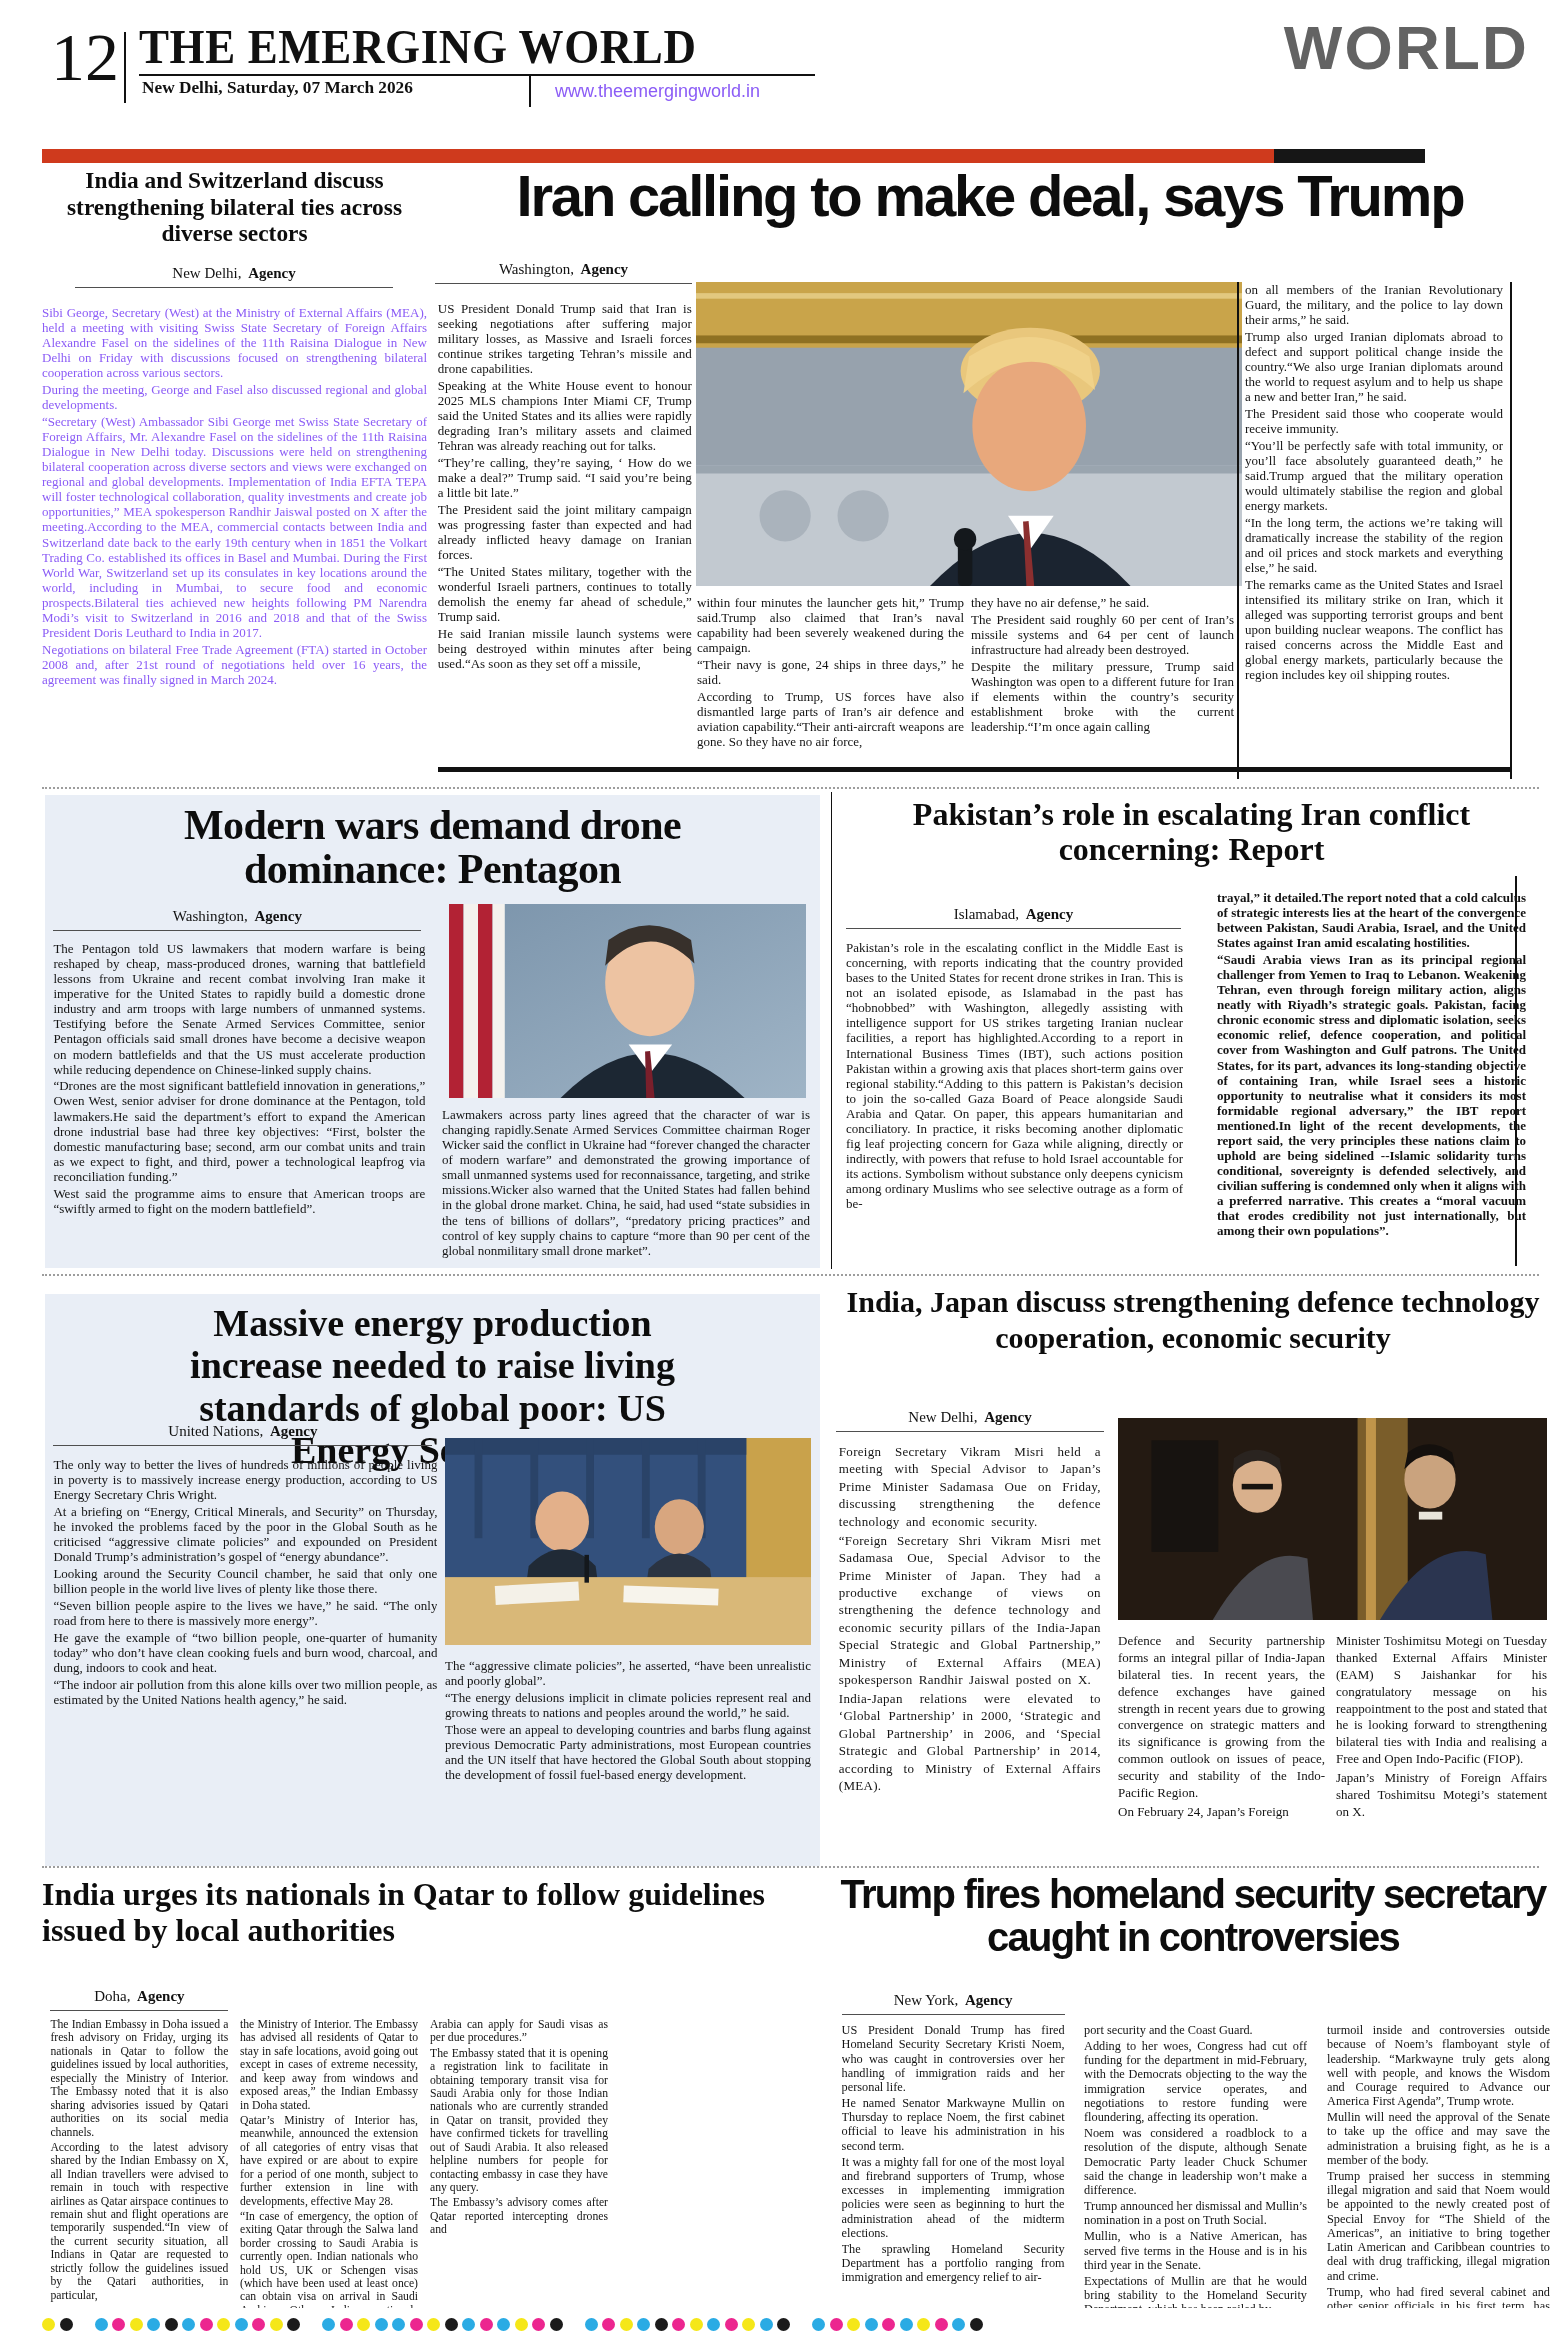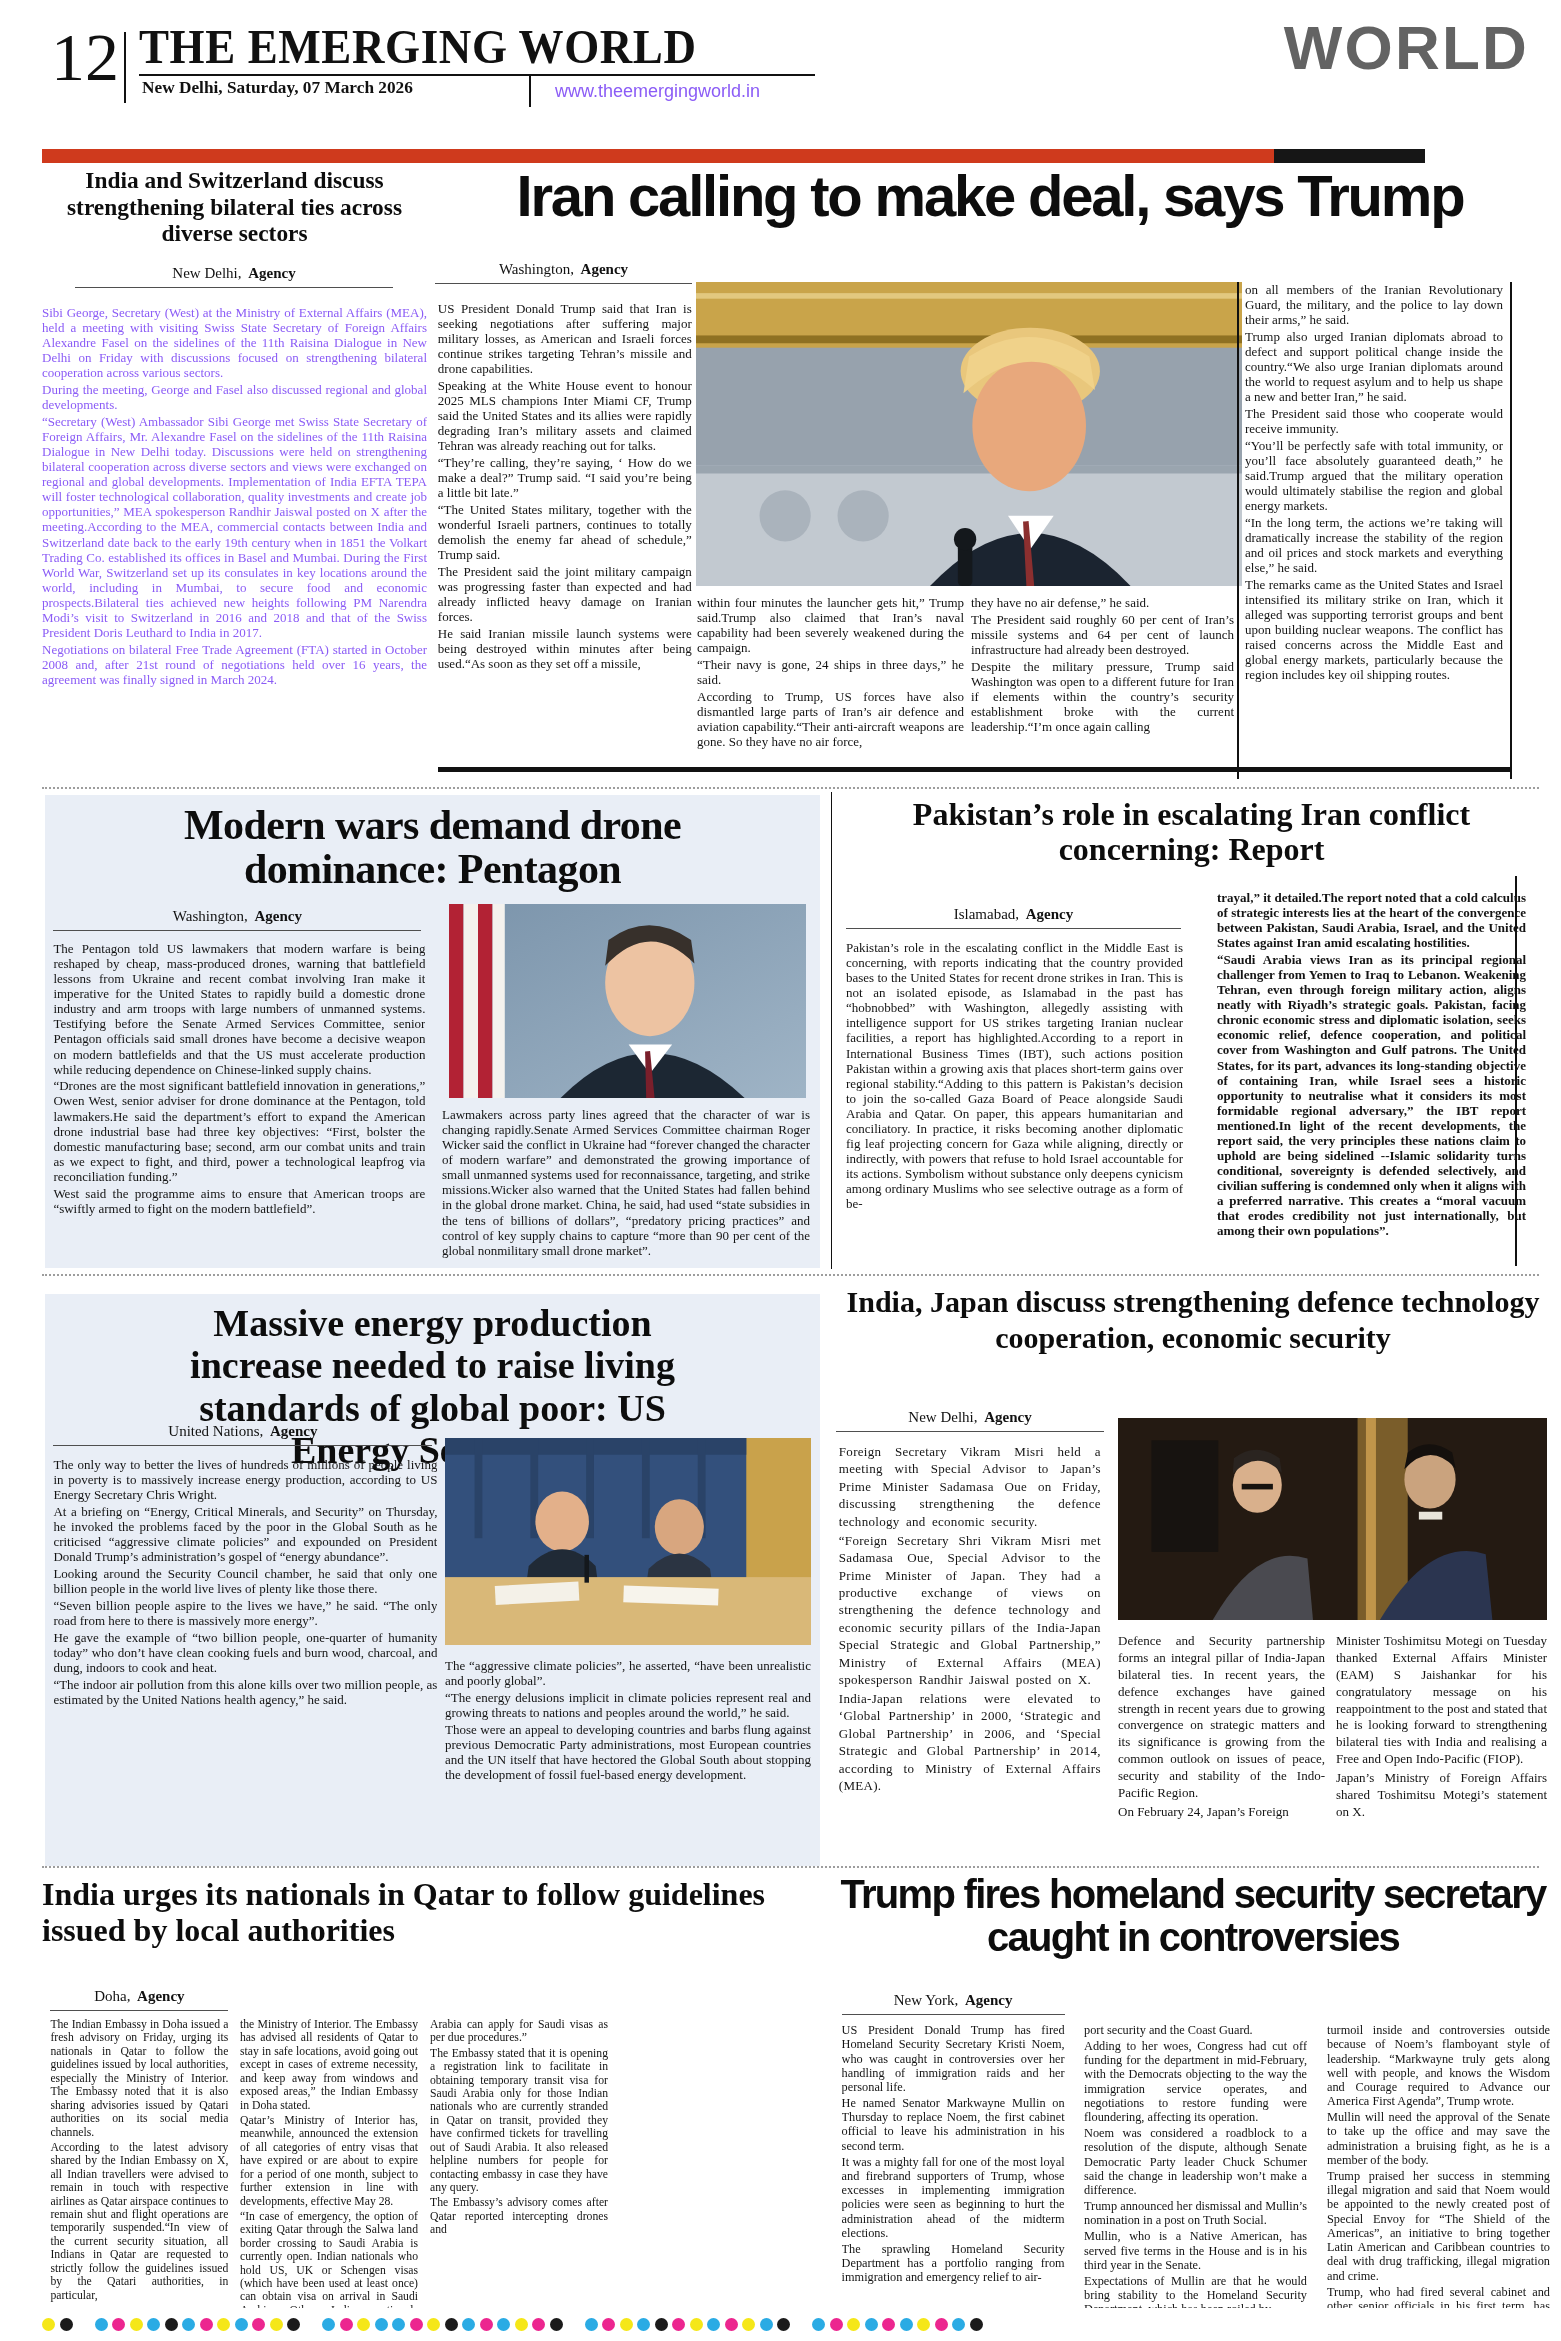--- a/index.html
+++ b/index.html
@@ -156,25 +156,25 @@
         <ellipse cx="598" cy="258" rx="102" ry="118" fill="#e8a87c"></ellipse>
         <path d="M480 200 q120 -110 236 -6 l-10 -60 q-110 -70 -216 0 z" fill="#f0d28a"></path>
         <path d="M420 546 q180 -190 360 0 z" fill="#1b2430"></path>
         <path d="M560 420 l40 60 l42 -60 z" fill="#ffffff"></path>
         <path d="M592 430 l10 116 h-4 z" fill="#8c2f2f" stroke="#8c2f2f" stroke-width="10"></path>
         <rect x="470" y="470" width="26" height="76" rx="8" fill="#14181c"></rect>
         <circle cx="483" cy="462" r="20" fill="#14181c"></circle>
       </svg>
     </div>
     <div class="col iran-c1">
-        <p>US President Donald Trump said that Iran is seeking negotiations after suffering major military losses, as American and Israeli forces continue strikes targeting Tehran’s missile and drone capabilities.</p>
+        <p>US President Donald Trump said that Iran is seeking negotiations after suffering major military losses, as Massive and Israeli forces continue strikes targeting Tehran’s missile and drone capabilities.</p>
         <p>Speaking at the White House event to honour 2025 MLS champions Inter Miami CF, Trump said the United States and its allies were rapidly degrading Iran’s military assets and claimed Tehran was already reaching out for talks.</p>
         <p>“They’re calling, they’re saying, ‘ How do we make a deal?” Trump said. “I said you’re being a little bit late.”</p>
+        <p>The President said the joint military campaign was progressing faster than expected and had already inflicted heavy damage on Iranian forces.</p>
         <p>“The United States military, together with the wonderful Israeli partners, continues to totally demolish the enemy far ahead of schedule,” Trump said.</p>
-        <p>The President said the joint military campaign was progressing faster than expected and had already inflicted heavy damage on Iranian forces.</p>
         <p>He said Iranian missile launch systems were being destroyed within minutes after being used.“As soon as they set off a missile,</p>
       </div>
     <div class="col iran-c2">
         <p>within four minutes the launcher gets hit,” Trump said.Trump also claimed that Iran’s naval capability had been severely weakened during the campaign.</p>
         <p>“Their navy is gone, 24 ships in three days,” he said.</p>
         <p>According to Trump, US forces have also dismantled large parts of Iran’s air defence and aviation capability.“Their anti-aircraft weapons are gone. So they have no air force,</p>
       </div>
     <div class="col iran-c3">
         <p>they have no air defense,” he said.</p>
         <p>The President said roughly 60 per cent of Iran’s missile systems and 64 per cent of launch infrastructure had already been destroyed.</p>

